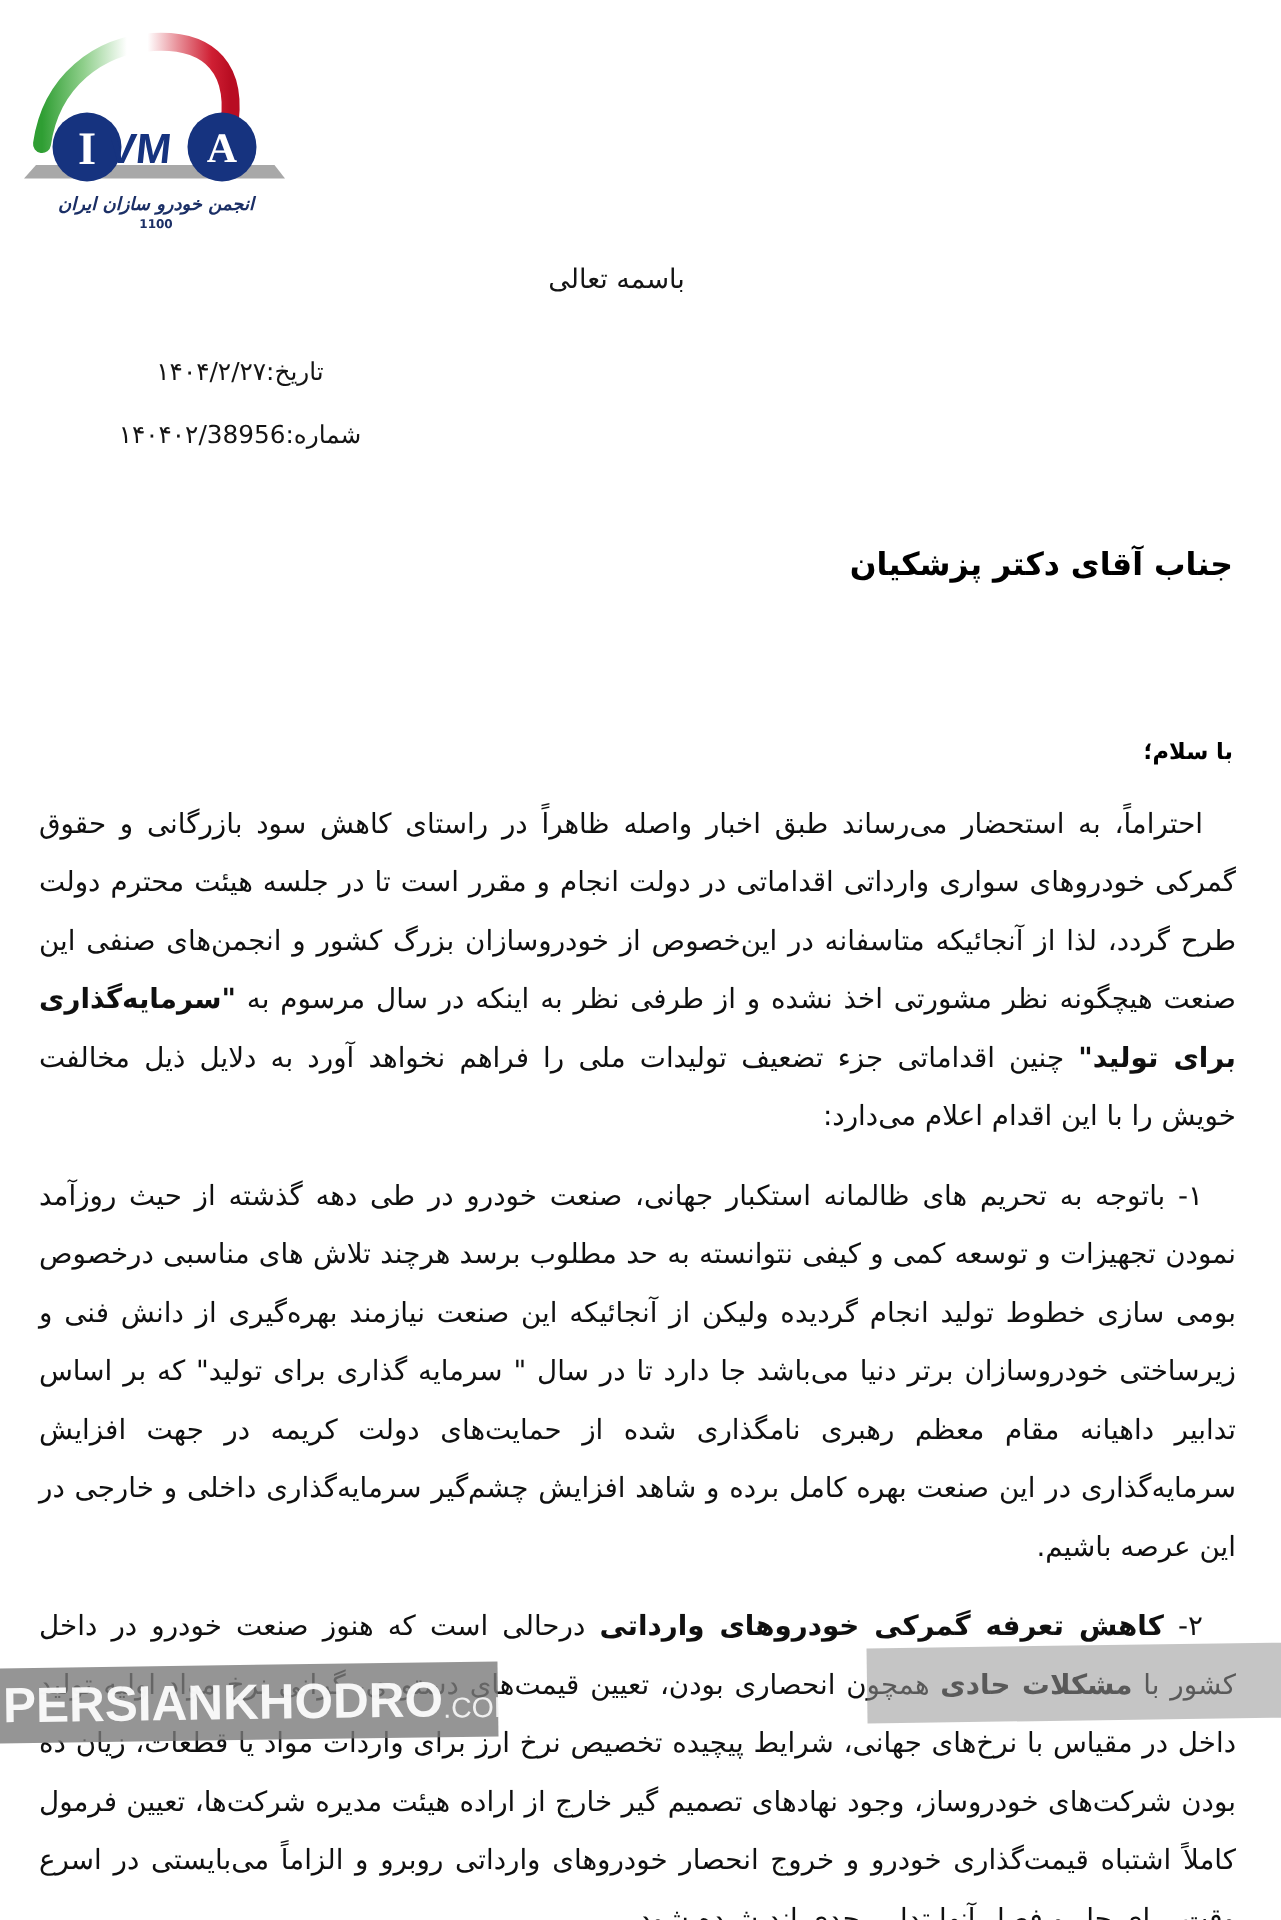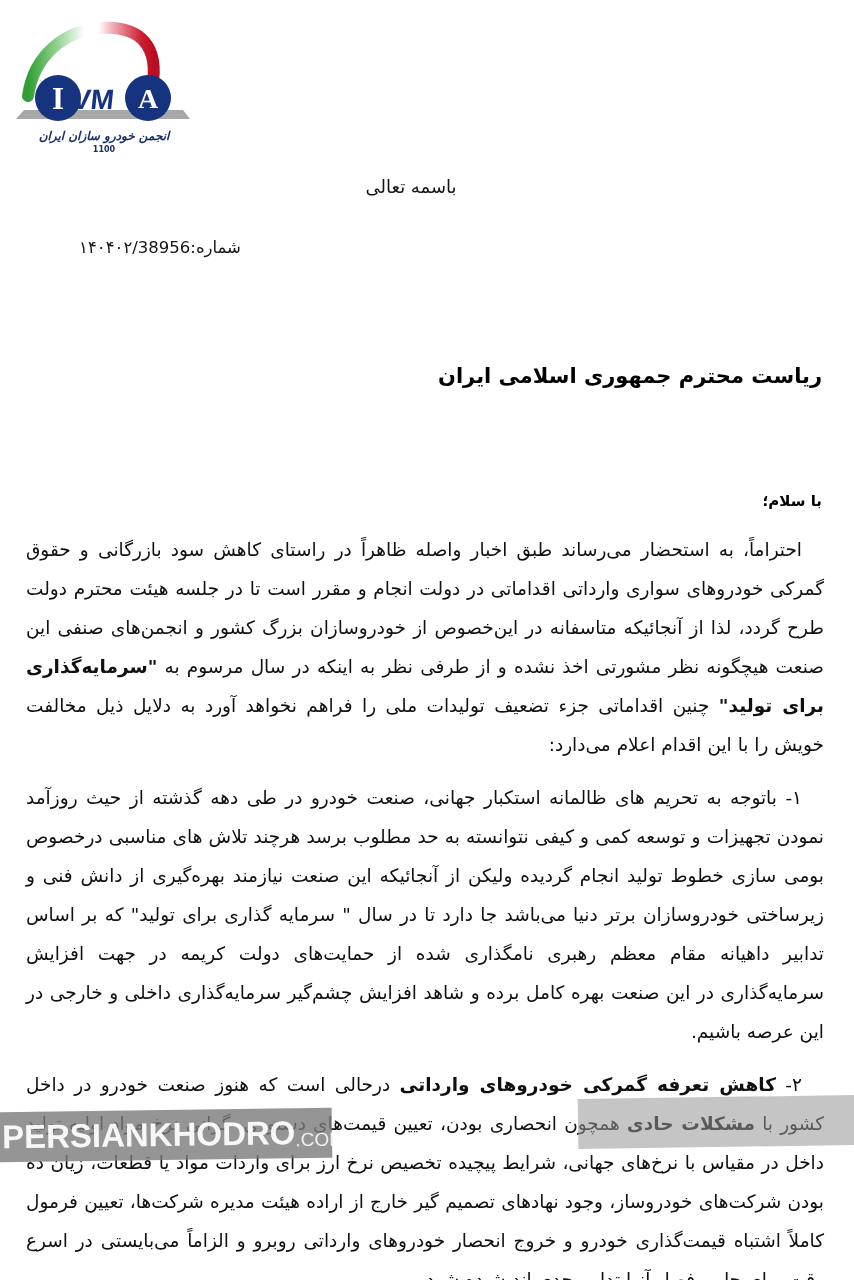--- a/index.html
+++ b/index.html
@@ -87,25 +87,26 @@
     <text x="91" y="103" text-anchor="middle" font-family="Liberation Sans,sans-serif" font-weight="bold" font-size="28" fill="var(--navy,#16337f)" transform="skewX(-6)">VM</text>
     <text x="136" y="102" text-anchor="middle" font-family="Liberation Serif,serif" font-weight="bold" font-size="28" fill="#ffffff">A</text>
   </svg>
   <div class="logo-name">انجمن خودرو سازان ایران</div>
   <div class="logo-year">1100</div>
 </div>
 
 <div class="bismillah">باسمه تعالی</div>
 
 <div class="meta">
+  <div>تاریخ:۱۴۰۴/۲/۲۷</div>
   <div>شماره:۱۴۰۴۰۲/38956</div>
 </div>
 
 <div class="recipient">
-  <div>ریاست محترم جمهوری اسلامی ایران</div>
+  <div>جناب آقای دکتر پزشکیان</div>
 </div>
 
 <div class="salutation">با سلام؛</div>
 
 <div class="body-text">
     <p class="para"><span>احتراماً، به استحضار می‌رساند طبق اخبار واصله ظاهراً در راستای کاهش سود بازرگانی و حقوق گمرکی خودروهای سواری وارداتی اقداماتی در دولت انجام و مقرر است تا در جلسه هیئت محترم دولت طرح گردد، لذا از آنجائیکه متاسفانه در این‌خصوص از خودروسازان بزرگ کشور و انجمن‌های صنفی این صنعت هیچگونه نظر مشورتی اخذ نشده و از طرفی نظر به اینکه در سال مرسوم به </span><span class="b">"سرمایه‌گذاری برای تولید"</span><span> چنین اقداماتی جزء تضعیف تولیدات ملی را فراهم نخواهد آورد به دلایل ذیل مخالفت خویش را با این اقدام اعلام می‌دارد:</span></p>
     <p class="para"><span>۱- باتوجه به تحریم های ظالمانه استکبار جهانی، صنعت خودرو در طی دهه گذشته از حیث روزآمد نمودن تجهیزات و توسعه کمی و کیفی نتوانسته به حد مطلوب برسد هرچند تلاش های مناسبی درخصوص بومی سازی خطوط تولید انجام گردیده ولیکن از آنجائیکه این صنعت نیازمند بهره‌گیری از دانش فنی و زیرساختی خودروسازان برتر دنیا می‌باشد جا دارد تا در سال " سرمایه گذاری برای تولید" که بر اساس تدابیر داهیانه مقام معظم رهبری نامگذاری شده از حمایت‌های دولت کریمه در جهت افزایش سرمایه‌گذاری در این صنعت بهره کامل برده و شاهد افزایش چشم‌گیر سرمایه‌گذاری داخلی و خارجی در این عرصه باشیم.</span></p>
     <p class="para"><span>۲- </span><span class="b">کاهش تعرفه گمرکی خودروهای وارداتی</span><span> درحالی است که هنوز صنعت خودرو در داخل کشور با </span><span class="b">مشکلات حادی</span><span> همچون انحصاری بودن، تعیین قیمت‌های دستوری، گرانی نرخ مواد اولیه تولید داخل در مقیاس با نرخ‌های جهانی، شرایط پیچیده تخصیص نرخ ارز برای واردات مواد یا قطعات، زیان ده بودن شرکت‌های خودروساز، وجود نهادهای تصمیم گیر خارج از اراده هیئت مدیره شرکت‌ها، تعیین فرمول کاملاً اشتباه قیمت‌گذاری خودرو و خروج انحصار خودروهای وارداتی روبرو و الزاماً می‌بایستی در اسرع وقت برای حل و فصل آنها تدابیر جدی اندیشیده شود.</span></p>
   </div>
 

